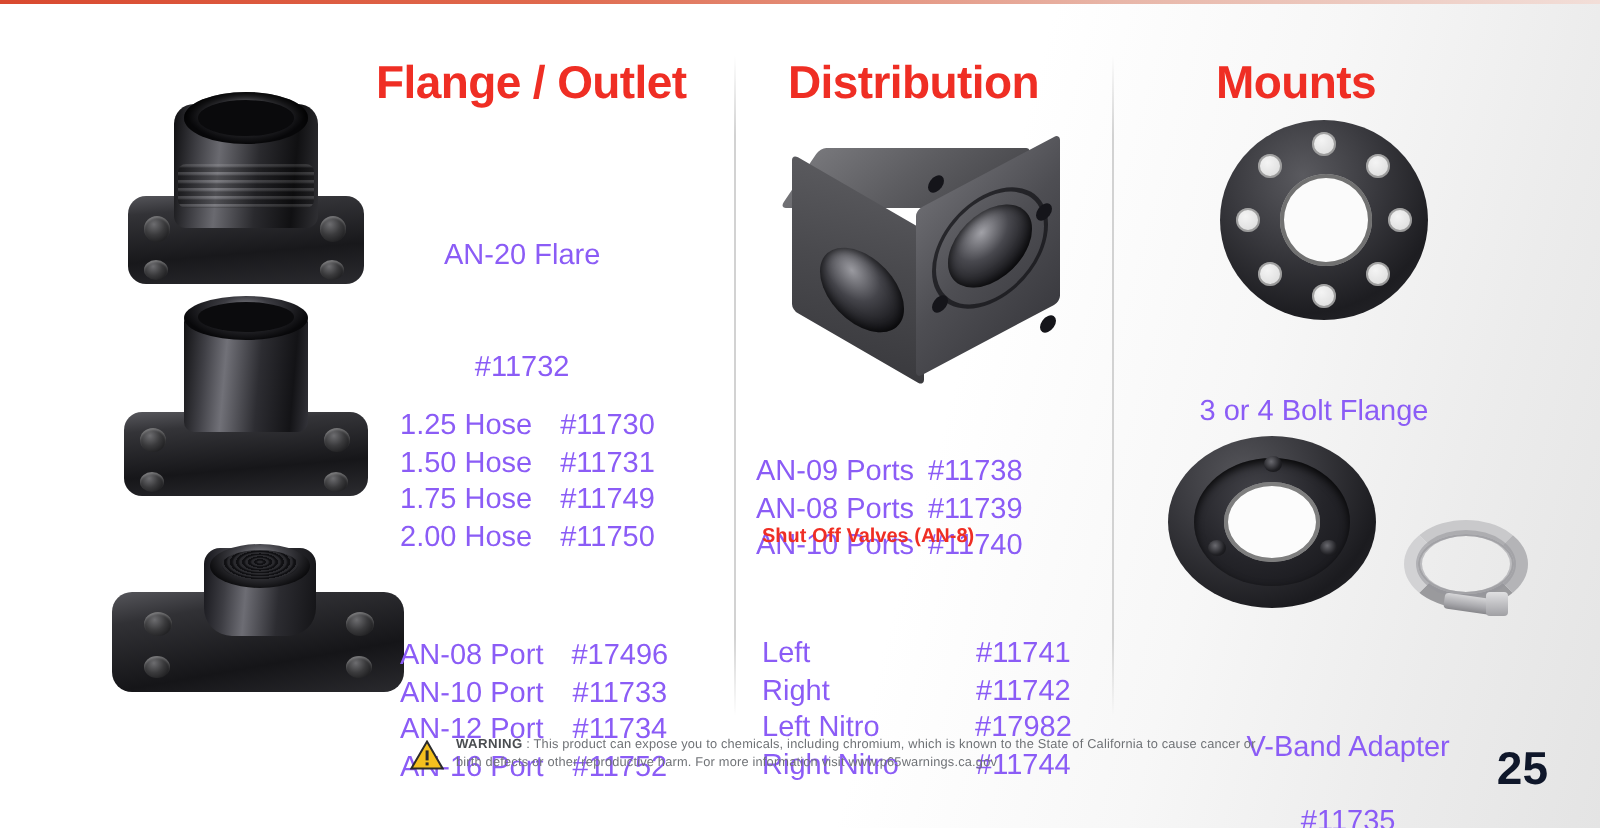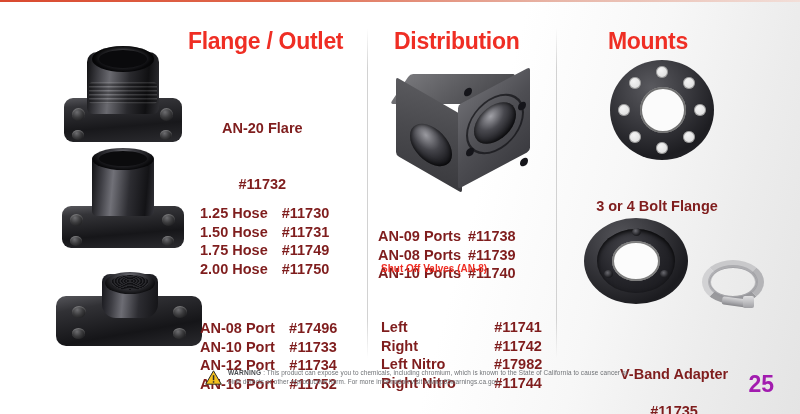--- a/index.html
+++ b/index.html
@@ -37,22 +37,22 @@
     letter-spacing: -0.3px;
     white-space: nowrap;
   }
   #title-inlet { left: 188px; top: 28px; }
   #title-dist  { left: 394px; top: 28px; }
   #title-mount { left: 608px; top: 28px; }
 
   
   .spec {
     position: absolute;
-    color: #7f1d1d;
-    font-weight: bold;
+    color: #8b5cf6;
+    font-weight: normal;
     font-size: 14.5px;
     line-height: 18.5px;
     white-space: pre;
   }
   .spec.center { text-align: center; }
   .sub-head {
     position: absolute;
     color: #ef2e24;
     font-weight: bold;
     font-size: 10px;
@@ -283,21 +283,21 @@
   }
   #warning .tri { flex: 0 0 auto; margin-top: 1px; }
   #warning .txt {
     color: #6f7276; font-size: 6.4px; line-height: 8.6px;
     letter-spacing: .1px;
   }
   #warning .txt b { color: #4a4d51; font-size: 6.6px; letter-spacing: .2px; }
 
   #page-num {
     position: absolute; right: 26px; bottom: 16px;
-    color: #a21caf; font-size: 23px; font-weight: bold;
+    color: #0f172a; font-size: 23px; font-weight: bold;
   }
 </style>
 </head>
 <body>
 
 <div class="page">
 
   <div class="top-rule"></div>
   <div class="divider" id="div1"></div>
   <div class="divider" id="div2"></div>

